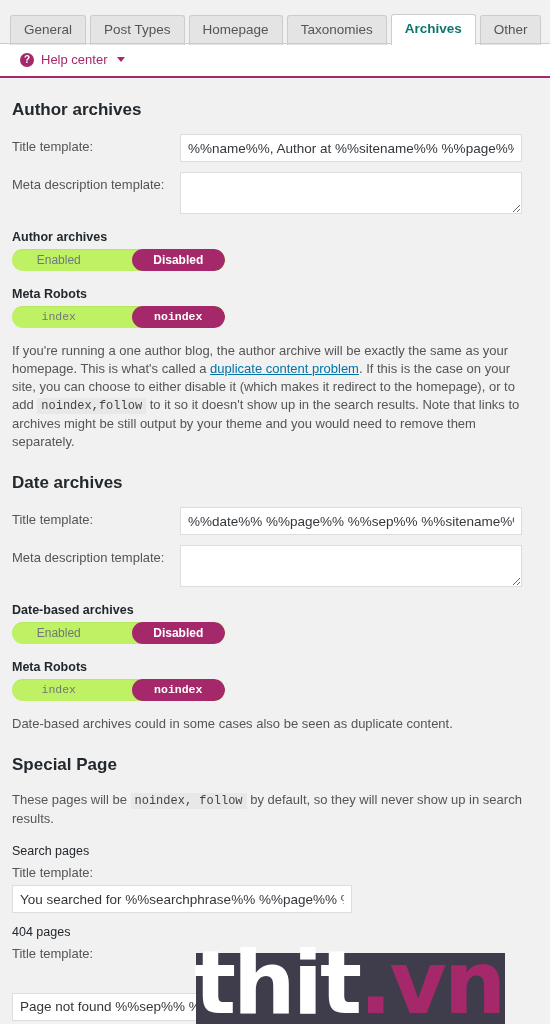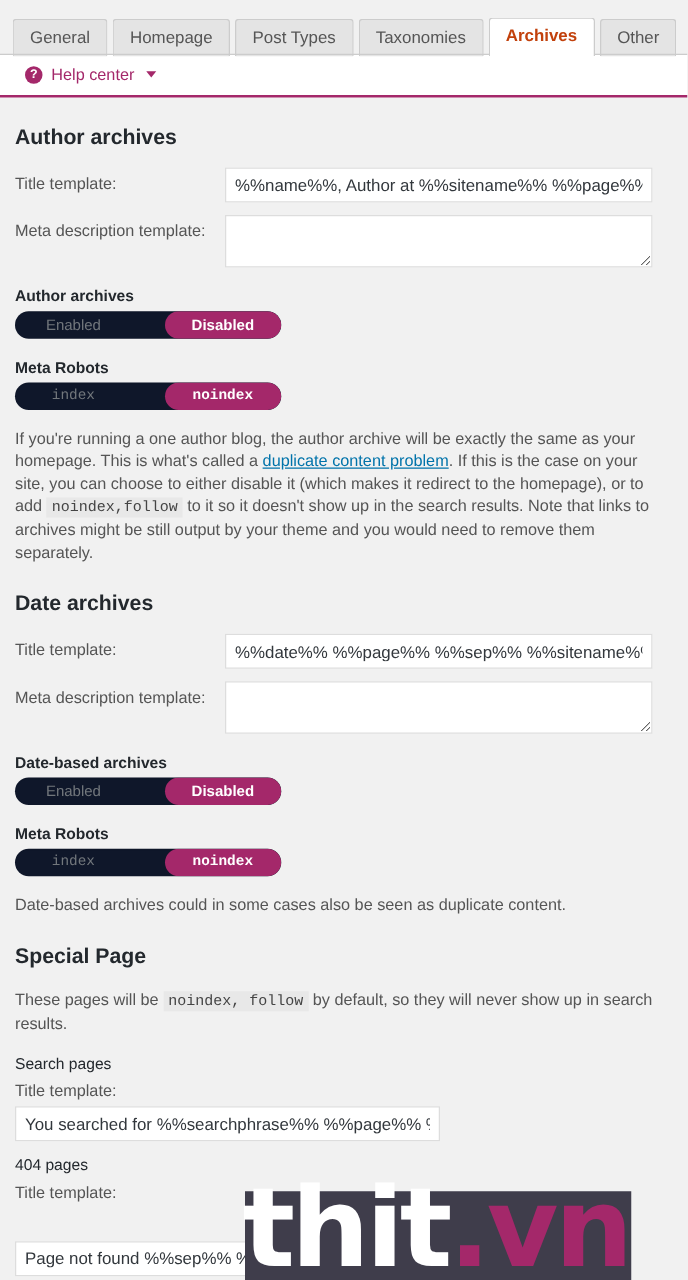--- a/index.html
+++ b/index.html
@@ -46,21 +46,21 @@
     margin-right: 4px;
     line-height: 16px;
     border-radius: 3px 3px 0 0;
     position: relative;
     top: 1px;
     white-space: nowrap;
     cursor: pointer;
   }
   .tab.active {
     background: #fff;
-    color: #c2410c;
+    color: #0f766e;
     font-weight: bold;
     border-color: #ccc;
     padding-bottom: 8px;
     top: 1px;
     z-index: 3;
   }
   .tabline {
     position: absolute;
     left: 0;
     right: 0;
@@ -158,21 +158,21 @@
   .toggle-title {
     font-size: 12.5px;
     font-weight: bold;
     color: #23282d;
     margin: 16px 0 5px 0;
   }
   .toggle {
     width: 213px;
     height: 22px;
     border-radius: 11px;
-    background: #0f172a;
+    background: #bef264;
     display: flex;
     overflow: hidden;
     box-shadow: inset 0 1px 1px rgba(0,0,0,0.05);
     cursor: pointer;
     gap: 26px;
   }
   .toggle .opt {
     flex: 1 1 50%;
     text-align: center;
     line-height: 22px;
@@ -265,22 +265,22 @@
   .watermark .wm-b { color: #a4286a; }
 </style>
 </head>
 <body>
 
 <div class="top-strip"></div>
 
 <div class="tabwrap">
   <div class="tabrow">
     <div class="tab">General</div>
+    <div class="tab">Post Types</div>
     <div class="tab">Homepage</div>
-    <div class="tab">Post Types</div>
     <div class="tab">Taxonomies</div>
     <div class="tab active">Archives</div>
     <div class="tab">Other</div>
   </div>
   <div class="tabline"></div>
 </div>
 
 <div class="helpbar">
   <span class="help-q">?</span>
   <span class="help-label">Help center</span>

